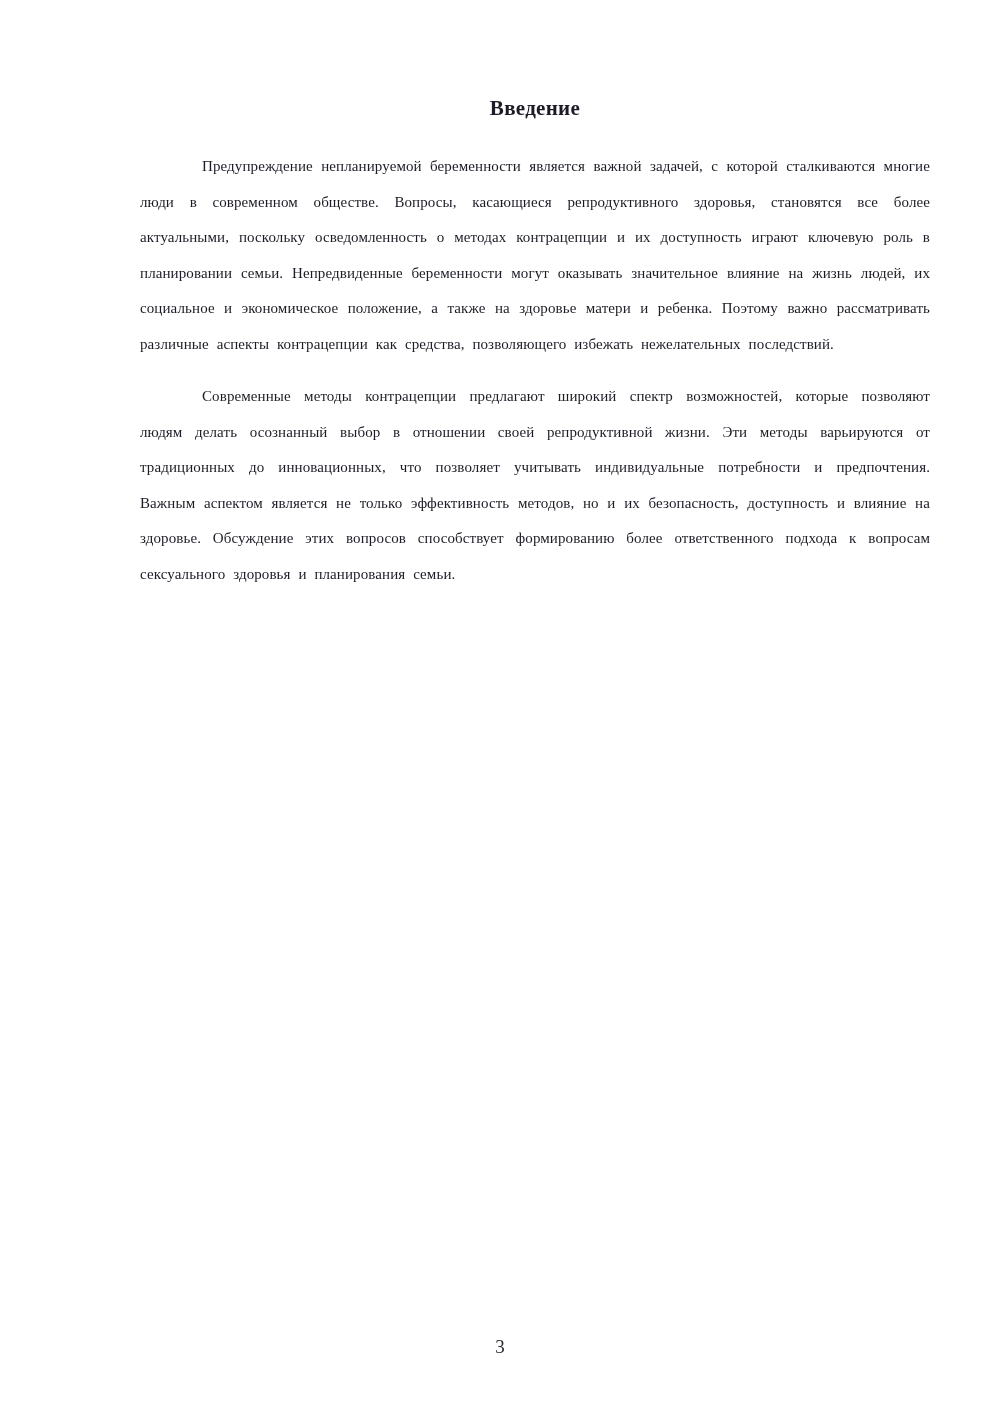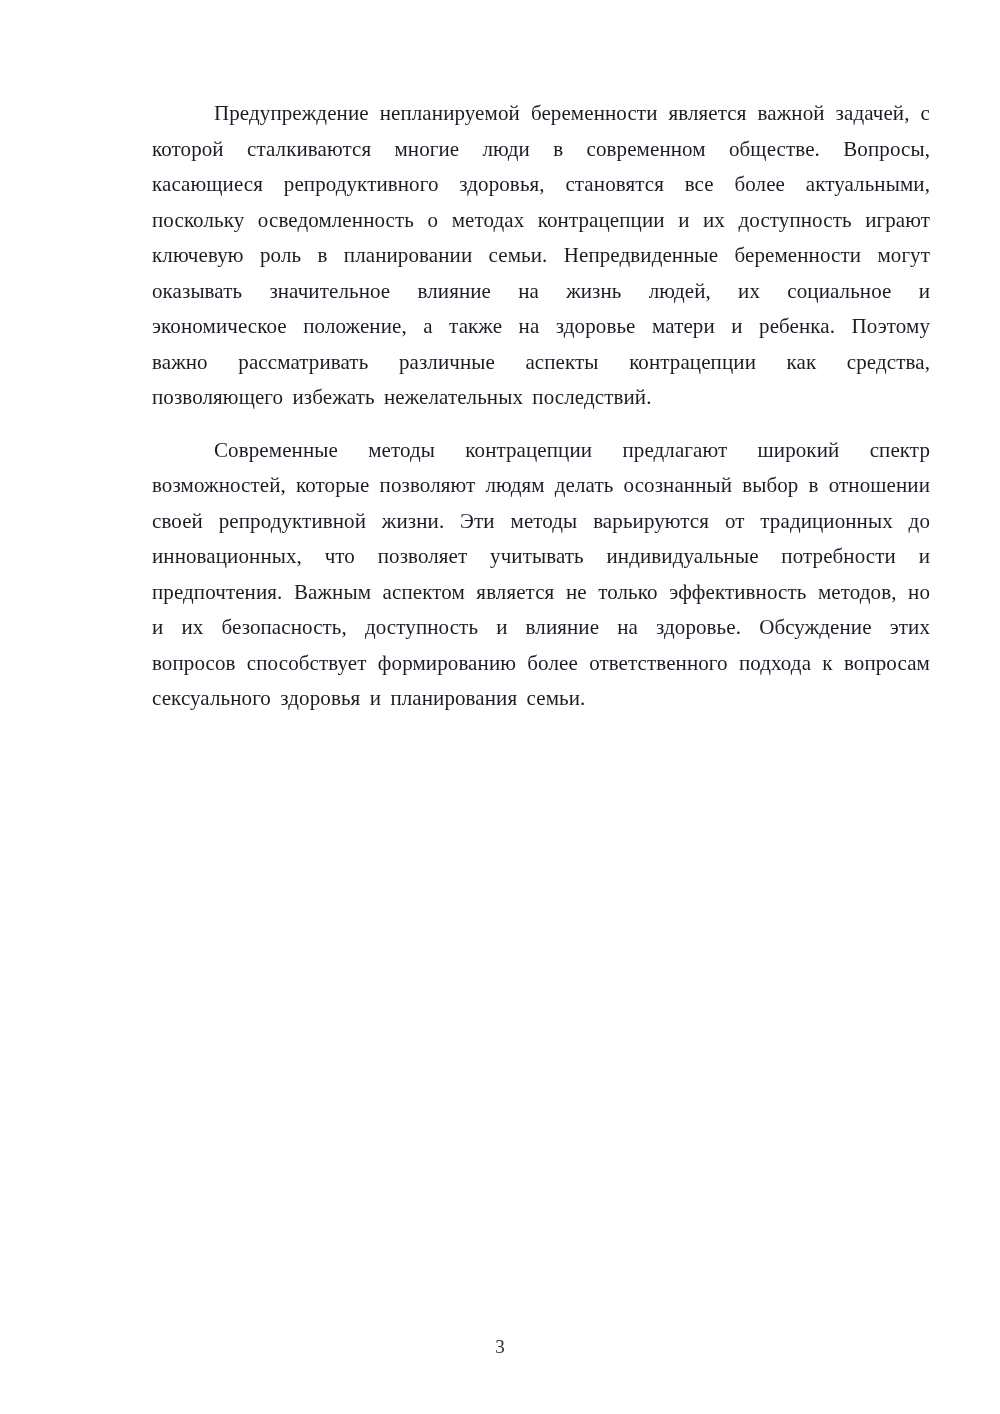--- a/index.html
+++ b/index.html
@@ -26,44 +26,45 @@
 
   .doc-title {
     text-align: center;
     font-size: 21px;
     font-weight: bold;
     letter-spacing: 0.3px;
     margin-bottom: 28px;
   }
 
   .doc-paragraph {
-    font-size: 21px;
+    font-size: 15px;
     line-height: 35.5px;
     text-align: justify;
     text-indent: 62px;
     word-spacing: 4px;
     letter-spacing: 0.1px;
-    margin: 0 0 17px 12px;
+    margin: 0 0 17px 0;
   }
 
   .page-number {
     position: absolute;
     left: 0;
     bottom: 56px;
     width: 100%;
     text-align: center;
     font-size: 19px;
     color: #2a2a35;
   }
 </style>
 </head>
 <body>
 
 <div class="page">
 
+  <h1 class="doc-title">Введение</h1>
 
   <p class="doc-paragraph">Предупреждение непланируемой беременности является важной задачей, с которой сталкиваются многие люди в современном обществе. Вопросы, касающиеся репродуктивного здоровья, становятся все более актуальными, поскольку осведомленность о методах контрацепции и их доступность играют ключевую роль в планировании семьи. Непредвиденные беременности могут оказывать значительное влияние на жизнь людей, их социальное и экономическое положение, а также на здоровье матери и ребенка. Поэтому важно рассматривать различные аспекты контрацепции как средства, позволяющего избежать нежелательных последствий.</p>
 
   <p class="doc-paragraph">Современные методы контрацепции предлагают широкий спектр возможностей, которые позволяют людям делать осознанный выбор в отношении своей репродуктивной жизни. Эти методы варьируются от традиционных до инновационных, что позволяет учитывать индивидуальные потребности и предпочтения. Важным аспектом является не только эффективность методов, но и их безопасность, доступность и влияние на здоровье. Обсуждение этих вопросов способствует формированию более ответственного подхода к вопросам сексуального здоровья и планирования семьи.</p>
 
 
   <div class="page-number">3</div>
 
 </div>
 

